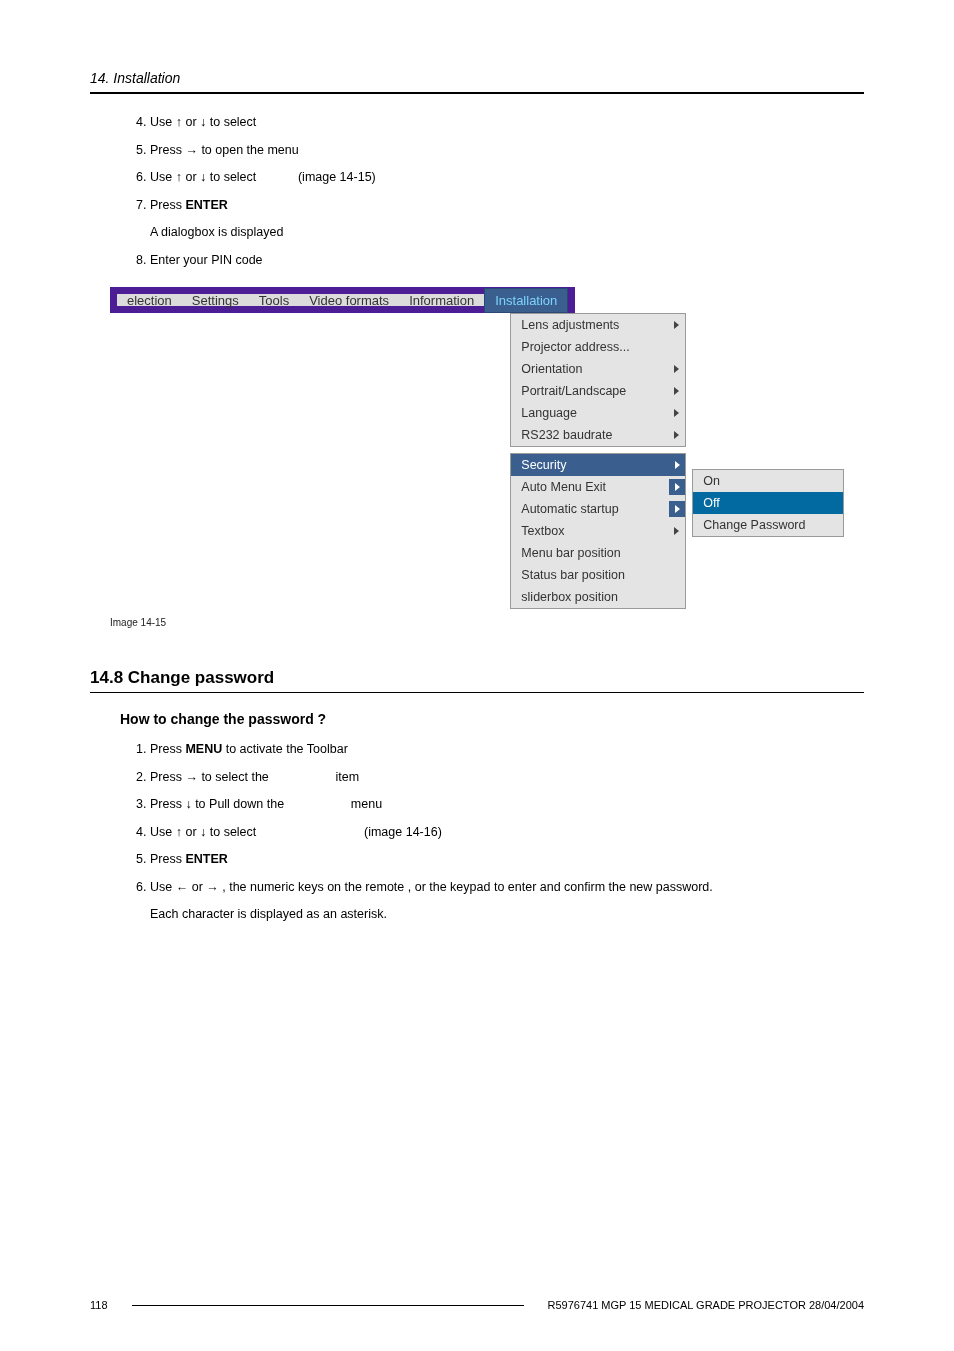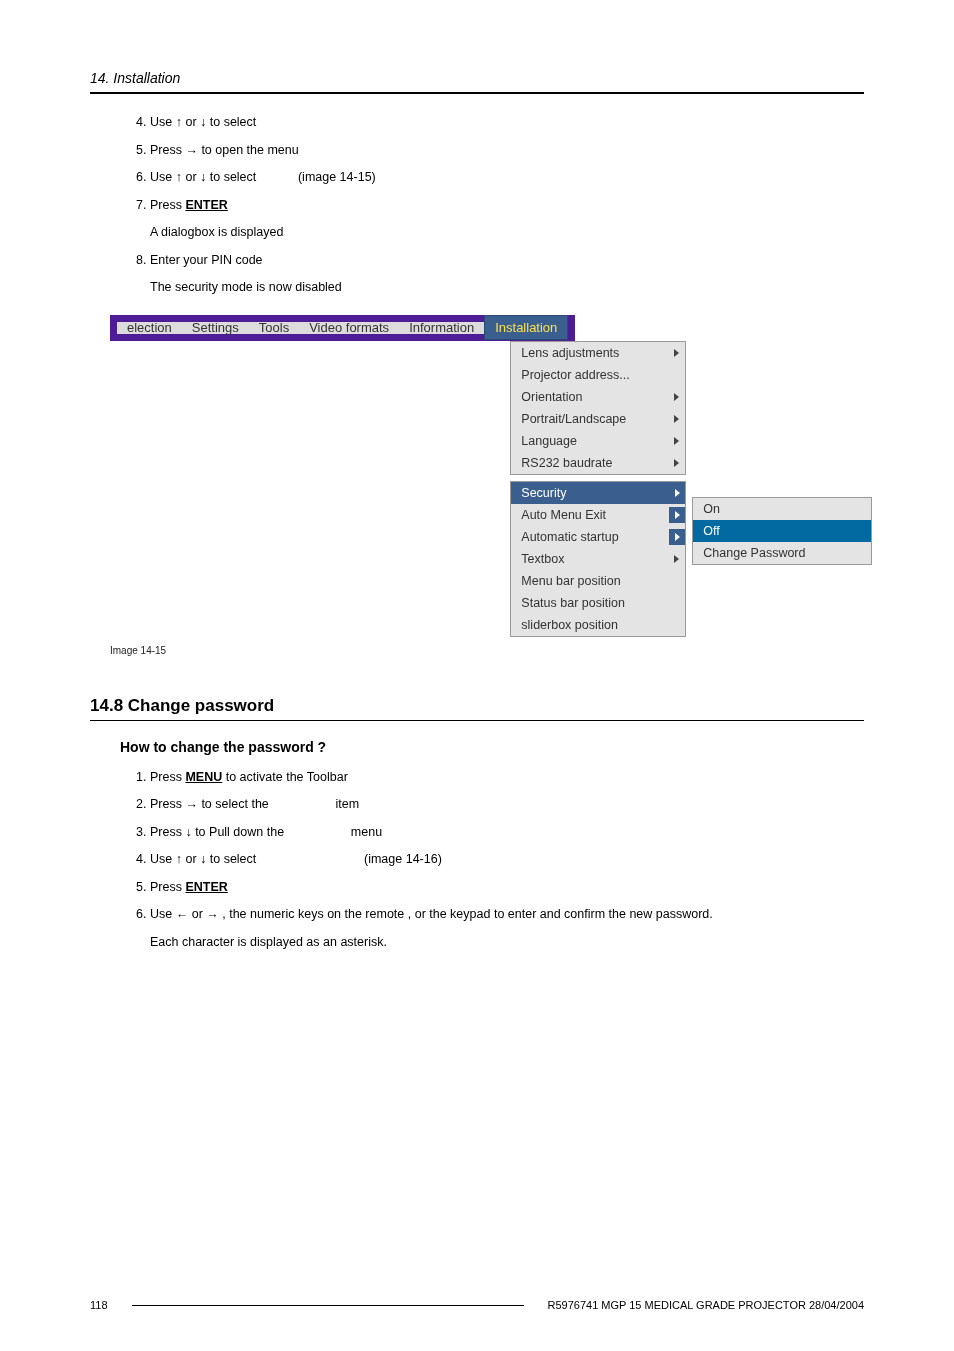--- a/index.html
+++ b/index.html
@@ -27,21 +27,21 @@
   }
   ol.steps li {
     margin-bottom: 10px;
     line-height: 1.4;
   }
   ol.steps li .sub {
     display: block;
     margin-top: 10px;
   }
   .italic { font-style: italic; }
-  .bold { font-weight: bold; text-decoration: underline; }
+  .bold { font-weight: bold; }
 
   .figure-block {
     margin: 18px 0 8px 20px;
     display: flex;
     align-items: flex-start;
   }
   .menubar {
     display: flex;
     background: #dcdcdc;
     border: 7px solid #4c1d95;
@@ -49,21 +49,21 @@
     align-items: center;
     font-size: 13px;
     color: #333;
   }
   .menubar .tab {
     padding: 4px 10px;
     white-space: nowrap;
   }
   .menubar .tab.active {
     background: #3a5f8f;
-    color: #fde047;
+    color: #7dd3fc;
     border: 1px solid #2a4a75;
   }
   .dropdown-col {
     display: flex;
     flex-direction: column;
   }
   .dropdown {
     background: #e4e4e4;
     border: 1px solid #9a9a9a;
     width: 176px;
@@ -93,21 +93,21 @@
     width: 16px;
     display: flex;
     align-items: center;
     justify-content: center;
     margin: -4px -6px -4px 0;
     padding: 4px 0;
   }
   .submenu {
     background: #e4e4e4;
     border: 1px solid #9a9a9a;
-    width: 180px;
+    width: 152px;
     font-size: 12.5px;
     color: #333;
   }
   .submenu .row {
     padding: 4px 10px;
   }
   .submenu .row.selected {
     background: #0369a1;
     color: #fff;
   }
@@ -157,21 +157,20 @@
     <span>Use ↑ or ↓ to select</span>
     <span style="visibility:hidden" class="italic">Off</span>
     <span style="margin-left:18px">(image 14-15)</span>
   </li>
   <li>
     <span>Press </span><span class="bold">ENTER</span>
     <span class="sub">A dialogbox is displayed</span>
   </li>
   <li>
     <span>Enter your PIN code</span>
-    <span class="sub">The security mode is now disabled</span>
   </li>
 </ol>
 
 <div class="figure-block">
   <div>
     <div class="menubar">
       <span class="tab">election</span>
       <span class="tab">Settings</span>
       <span class="tab">Tools</span>
       <span class="tab">Video formats</span>

